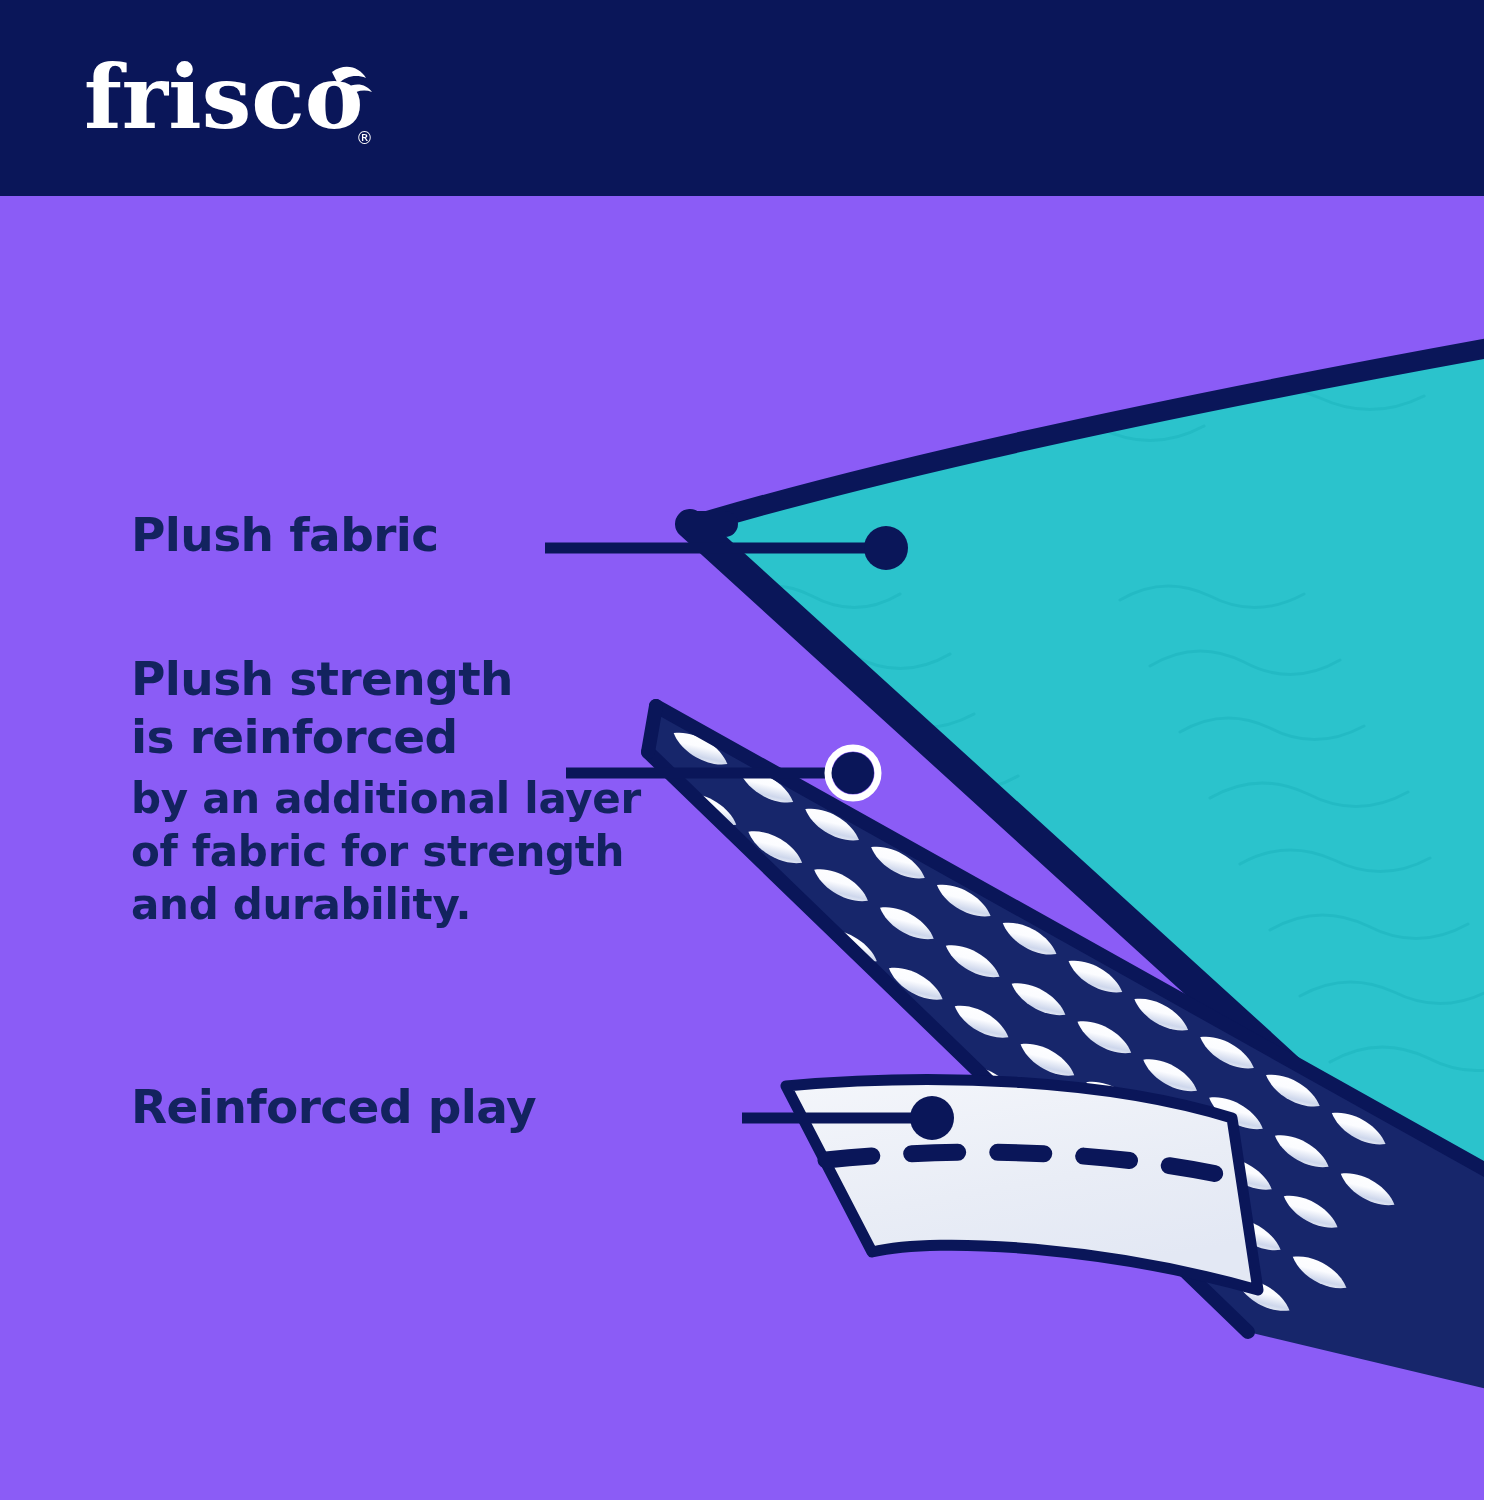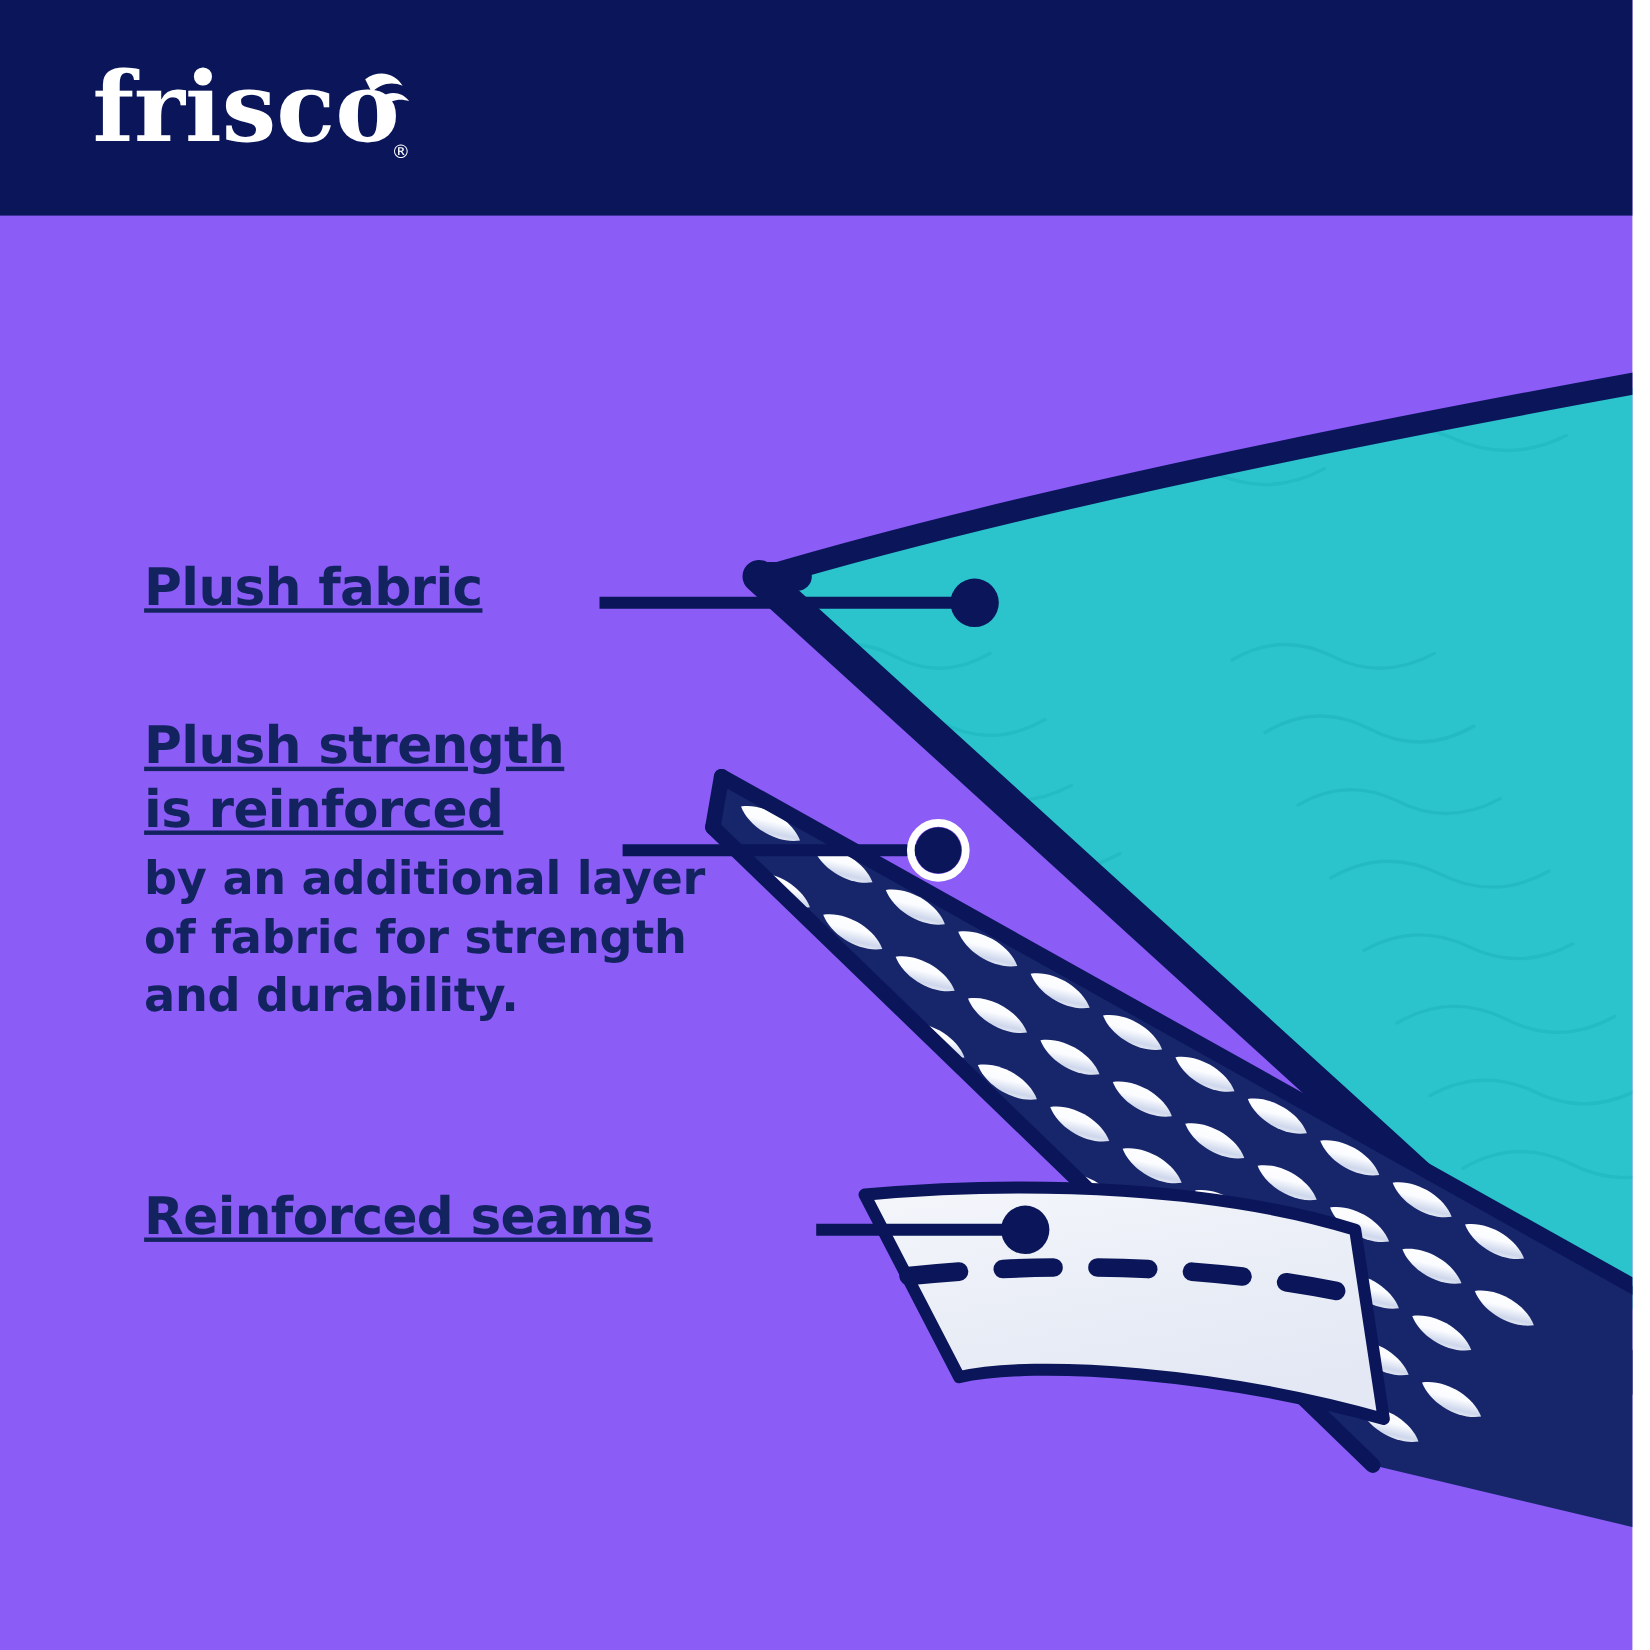--- a/index.html
+++ b/index.html
@@ -61,21 +61,20 @@
     position: absolute;
     color: #13235f;
     font-family: "DejaVu Sans", sans-serif;
   }
   .label-head {
     font-size: 47px;
     font-weight: bold;
     line-height: 58px;
     letter-spacing: -0.6px;
     white-space: pre-line;
-    text-decoration: underline;
   }
   .label-body {
     font-size: 42px;
     font-weight: bold;
     line-height: 53px;
     letter-spacing: -0.3px;
     white-space: pre-line;
     margin-top: 6px;
   }
 
@@ -325,16 +324,16 @@
 
   <div id="block-2" class="label-block">
     <div class="label-head">Plush strength
 is reinforced</div>
     <div class="label-body">by an additional layer
 of fabric for strength
 and durability.</div>
   </div>
 
   <div id="block-3" class="label-block">
-    <div class="label-head">Reinforced seams</div>
+    <div class="label-head">Reinforced play</div>
   </div>
 
 </div>
 
 </body></html>

